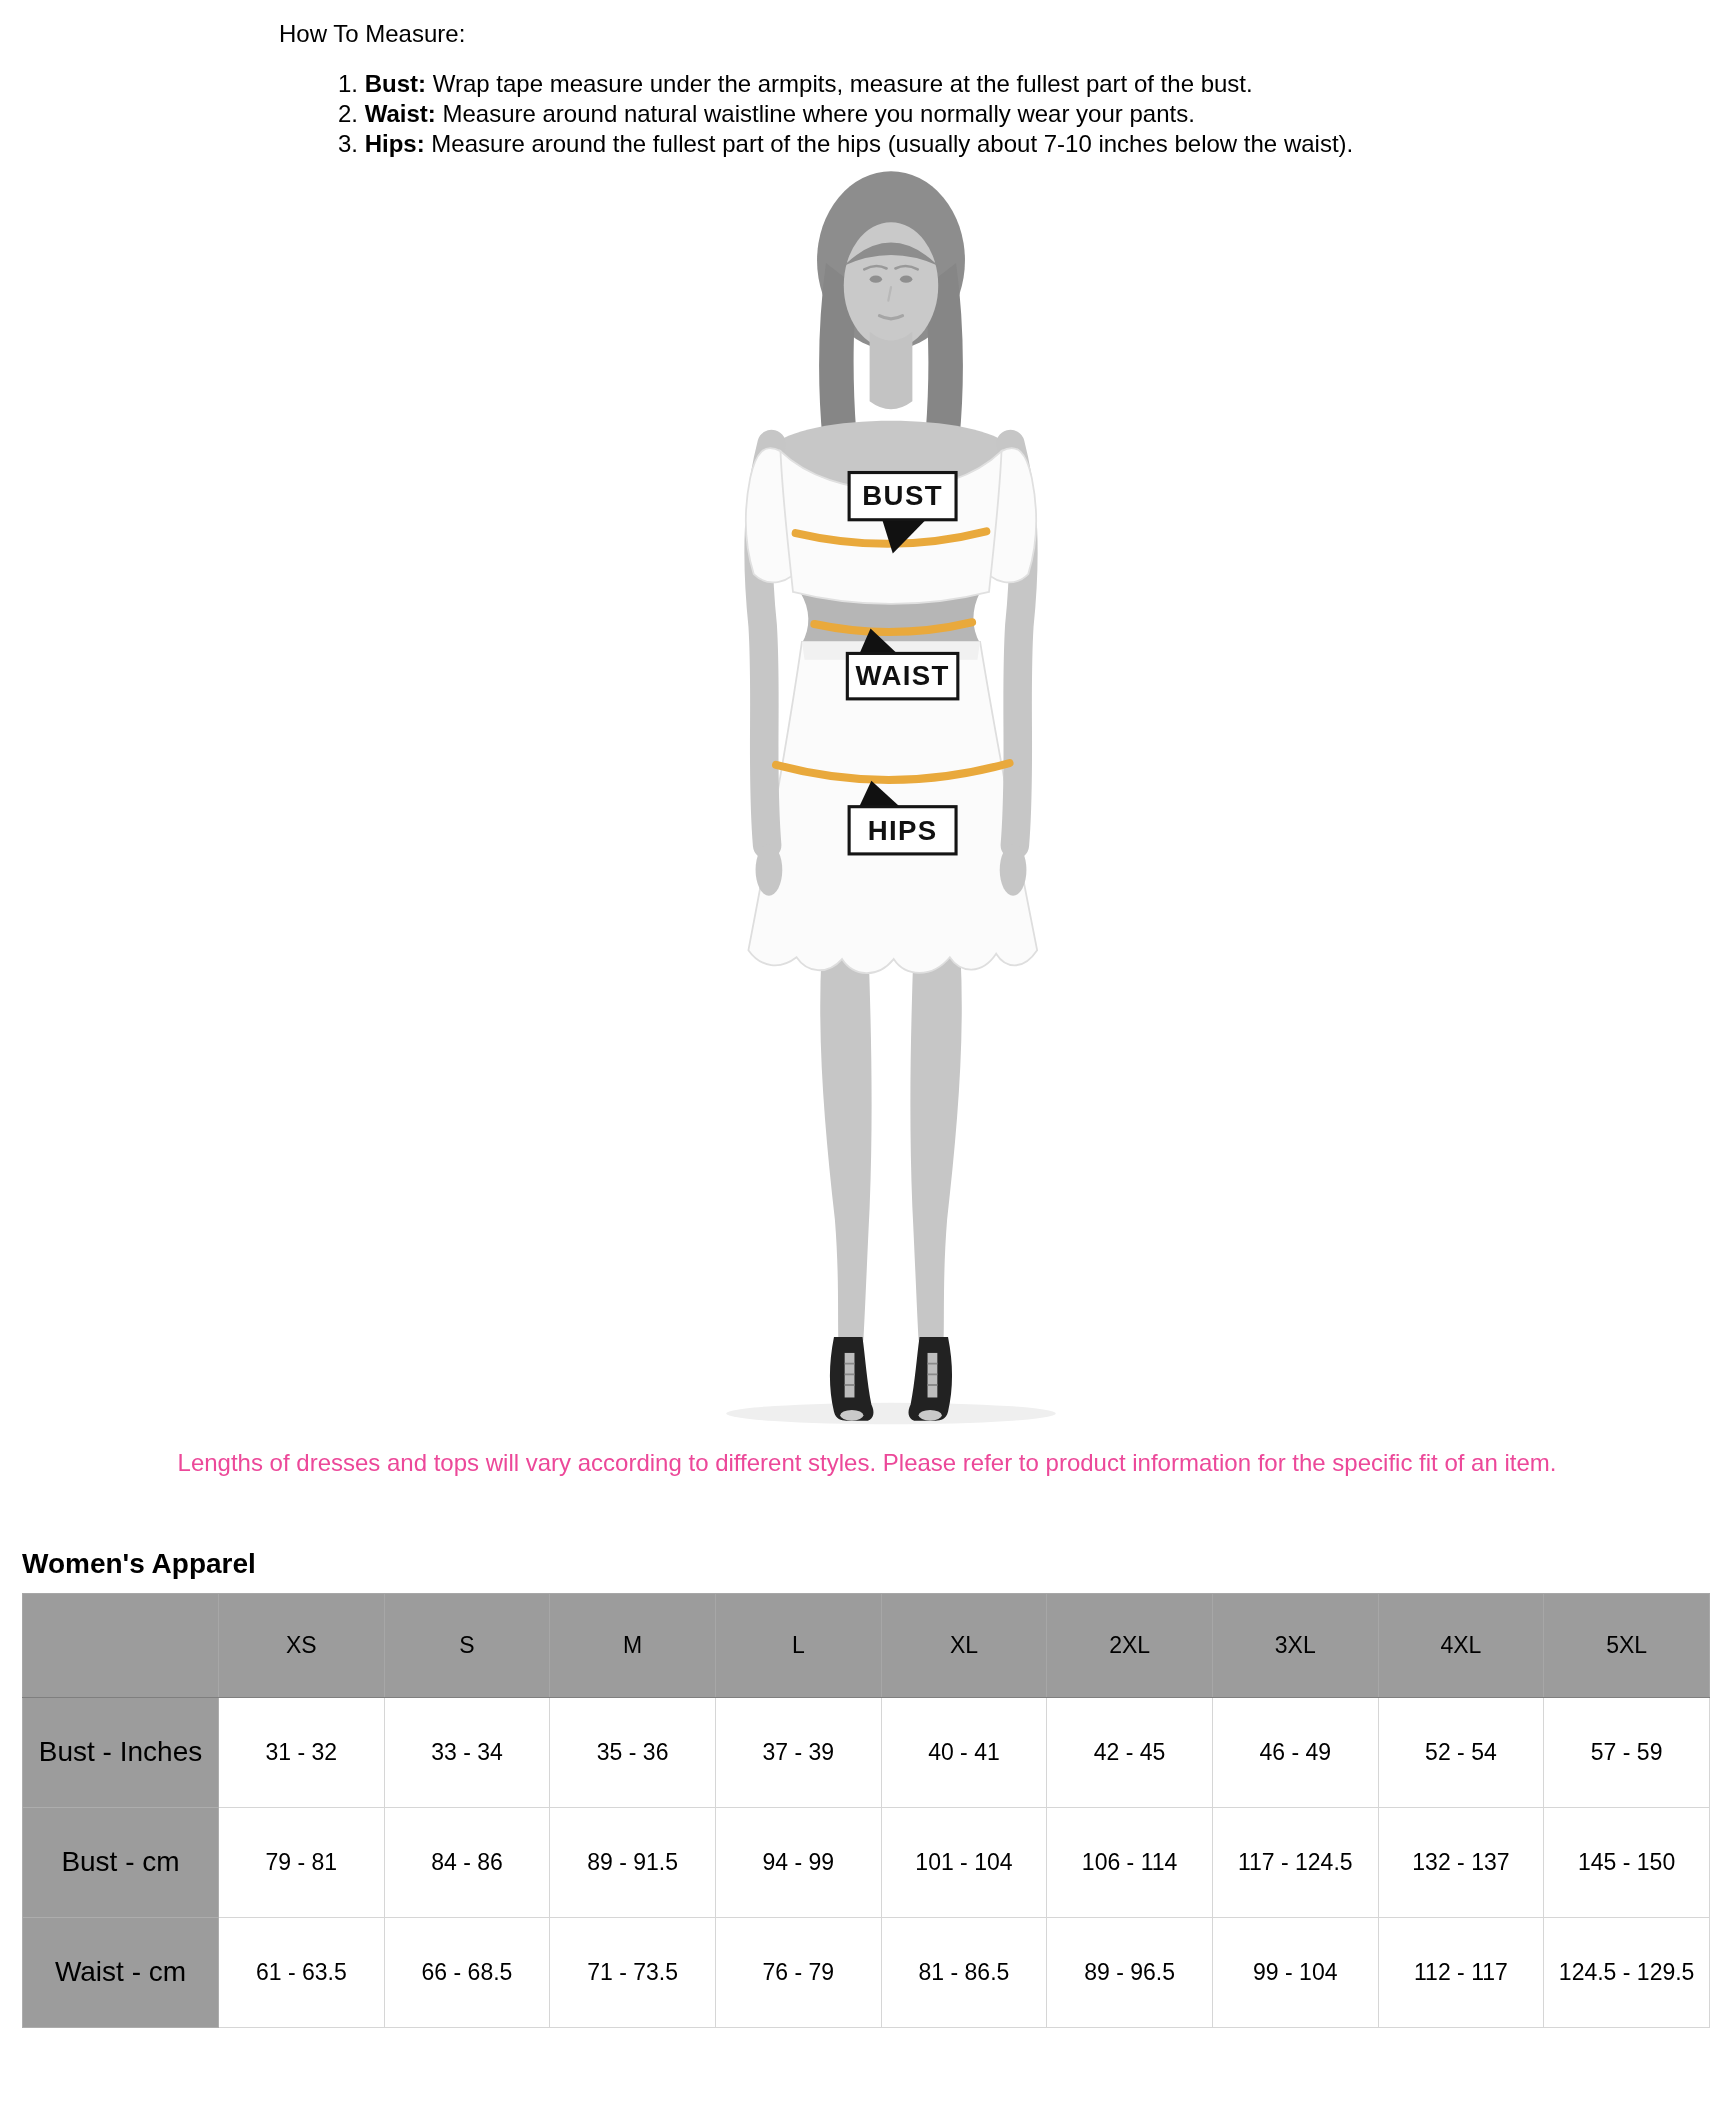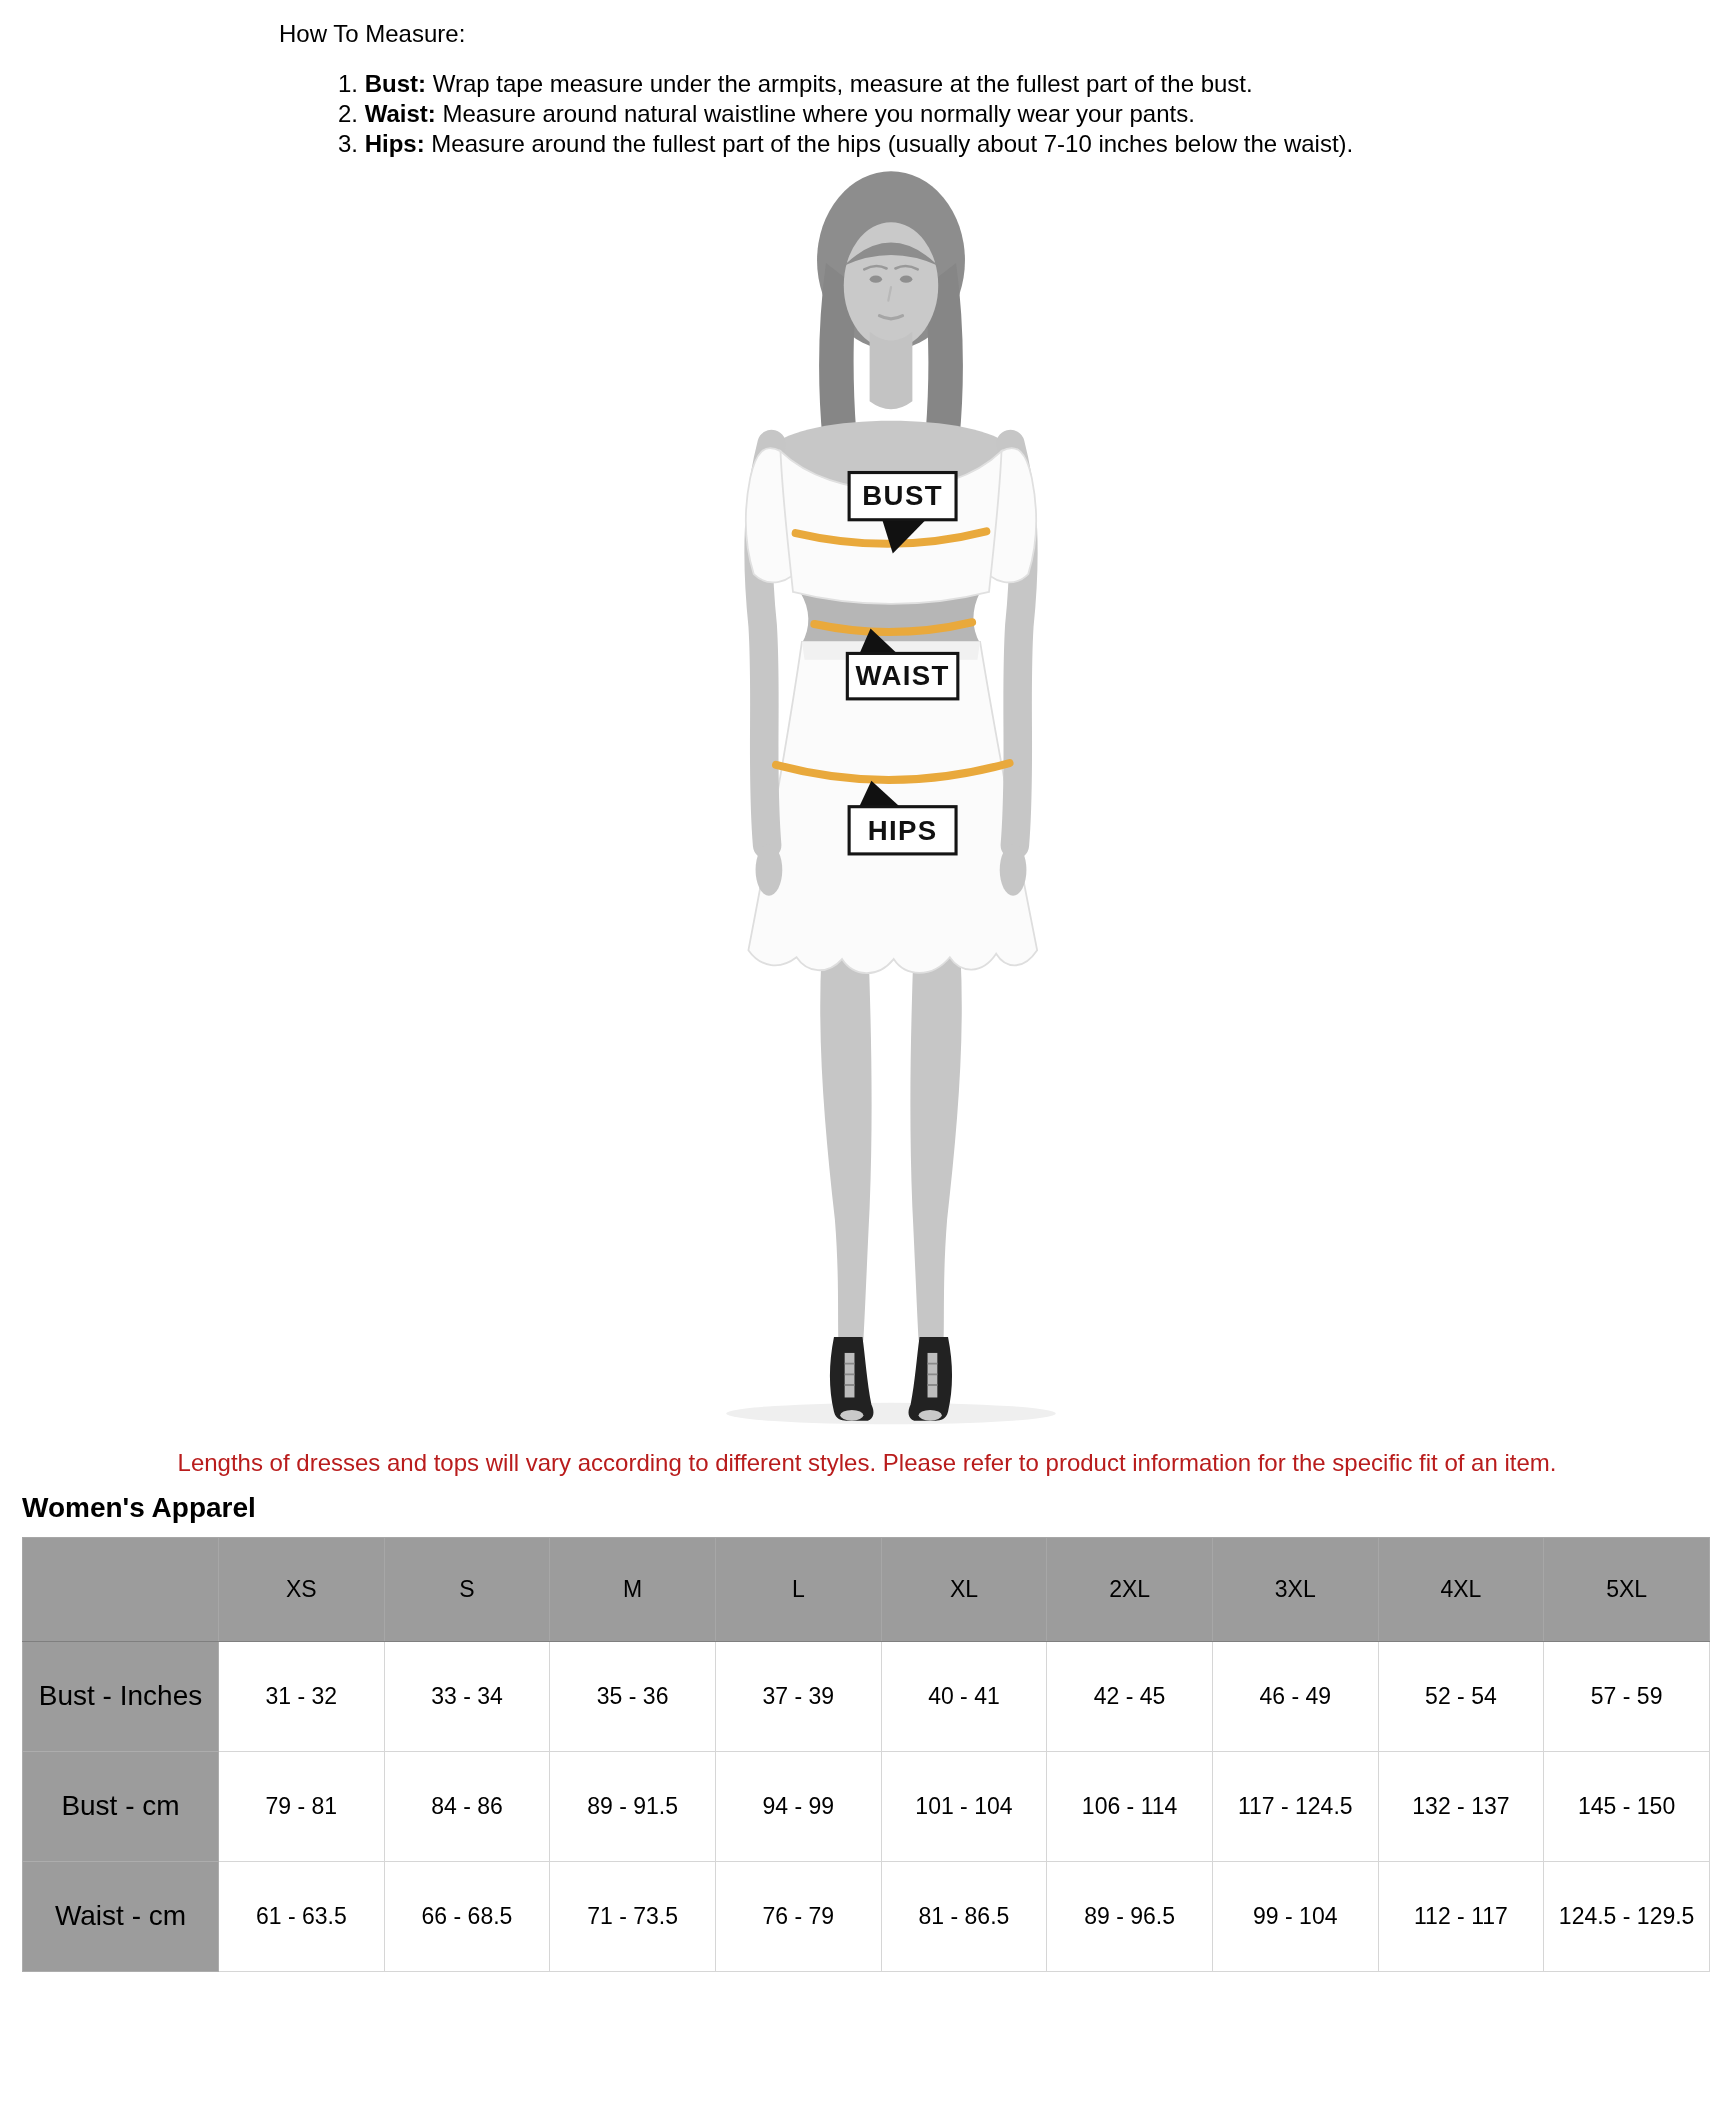--- a/index.html
+++ b/index.html
@@ -30,25 +30,25 @@
   .callout-tail { fill: #111111; }
   .callout-text {
     font-family: "Liberation Sans", sans-serif;
     font-size: 31px; font-weight: 700; letter-spacing: 1.5px; fill: #111111;
     text-anchor: middle;
   }
 
   
   .note {
     position: absolute; left: 0; top: 1449px; width: 100%;
-    text-align: center; font-size: 24px; margin: 0; color: #b91c1c;
-  }
-
-  
-  .table-section { position: absolute; left: 22px; top: 1492px; width: 1688px; }
+    text-align: center; font-size: 24px; margin: 0; color: #ec4899;
+  }
+
+  
+  .table-section { position: absolute; left: 22px; top: 1548px; width: 1688px; }
   .table-section h2 { margin: 0 0 12.5px 0; font-size: 28px; font-weight: 700; color: #000; }
   table.size-table {
     width: 1688px; table-layout: fixed; border-collapse: collapse;
     border: 0.9px solid #b0b0b0;
   }
   table.size-table thead th {
     height: 104px; background: var(--header-bg, #9C9C9C);
     border: 0.9px solid #a7a7a7; border-bottom: 1.8px solid #7f7f7f;
     font-weight: 400; font-size: 23px; text-align: center; vertical-align: middle; padding: 0;
   }

